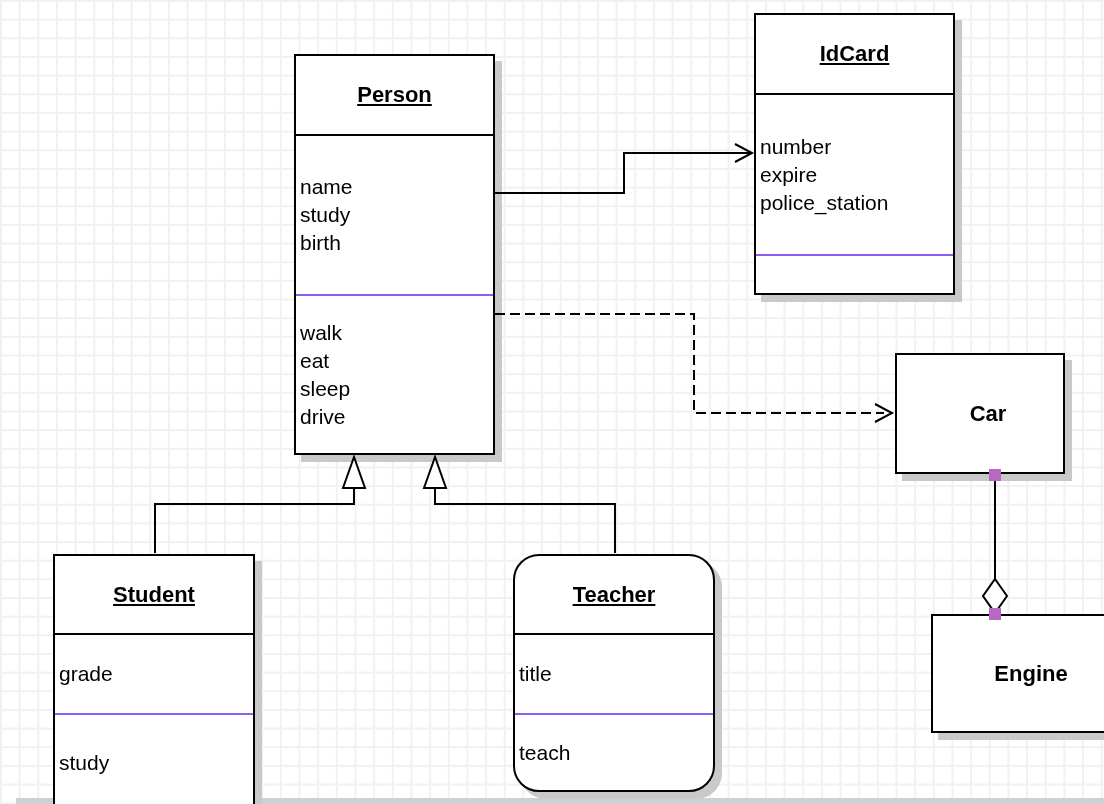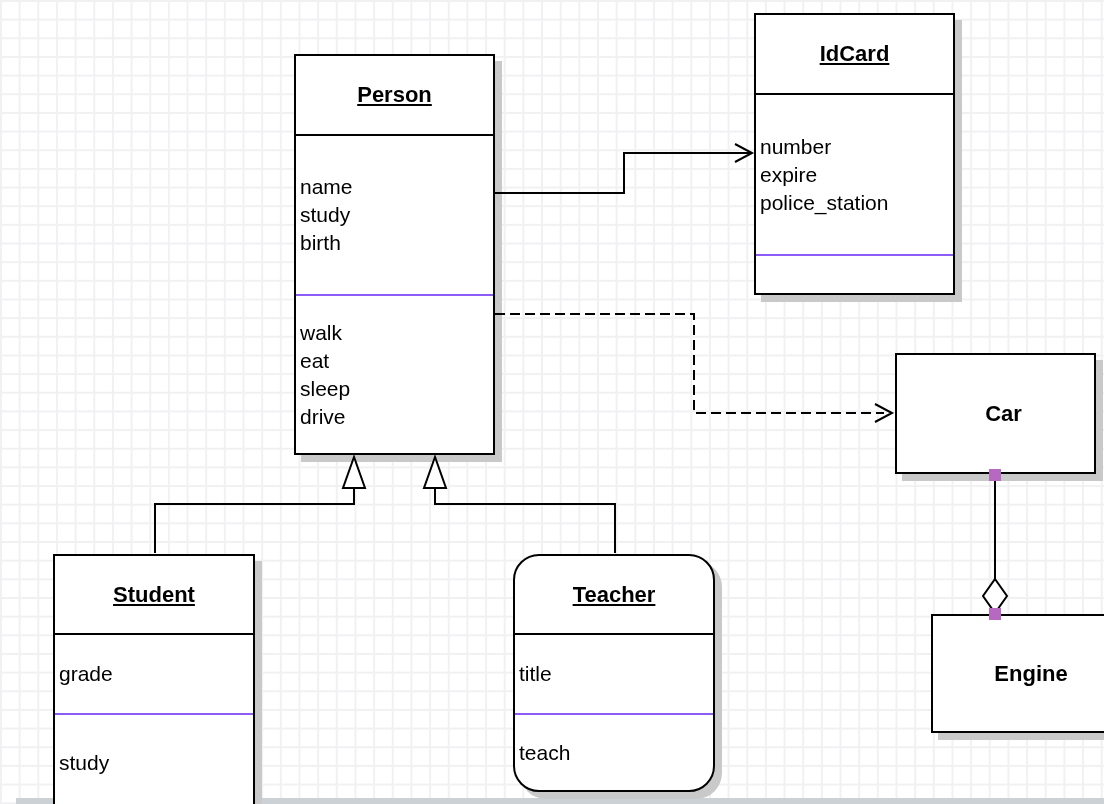--- a/index.html
+++ b/index.html
@@ -99,21 +99,21 @@
   <div class="uml-class" style="left:754px; top:13px; width:201px; height:282px;">
     <div class="uml-title divided" style="height:80px;">IdCard</div>
     <div class="uml-sec divided" style="height:161px;">
       <div class="uml-line">number</div>
       <div class="uml-line">expire</div>
       <div class="uml-line">police_station</div>
     </div>
     <div class="uml-sec fill"></div>
   </div>
 
-  <div class="uml-class" style="left:895px; top:353px; width:201px; height:121px;padding-left:16px;">
+  <div class="uml-class" style="left:895px; top:353px; width:170px; height:121px;padding-left:16px;">
     <div class="single-title">Car</div>
   </div>
 
   <div class="uml-class" style="left:895px; top:614px; width:200px; height:119px;margin-left:36px;">
     <div class="single-title">Engine</div>
   </div>
 
   <div class="uml-class" style="left:53px; top:554px; width:202px; height:258px;">
     <div class="uml-title divided" style="height:79px;">Student</div>
     <div class="uml-sec divided" style="height:80px;">

